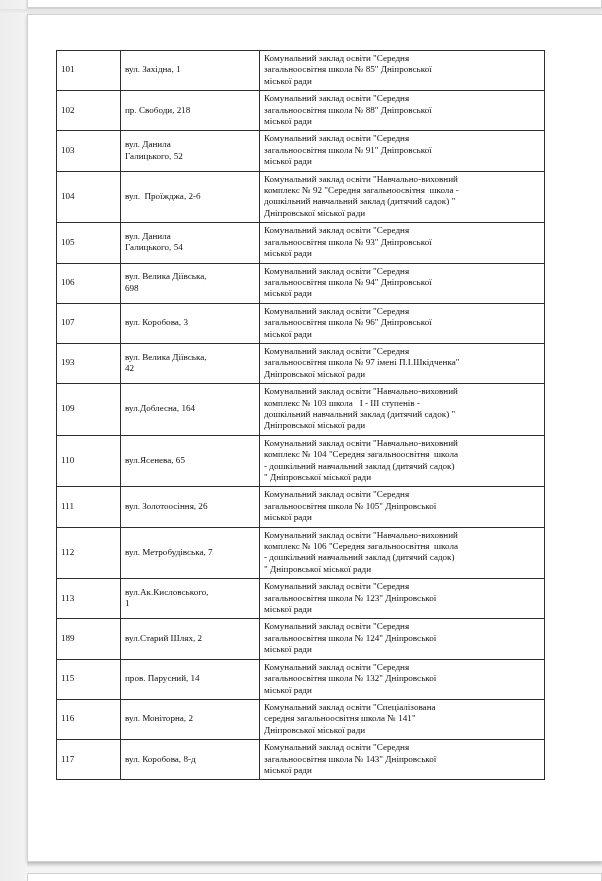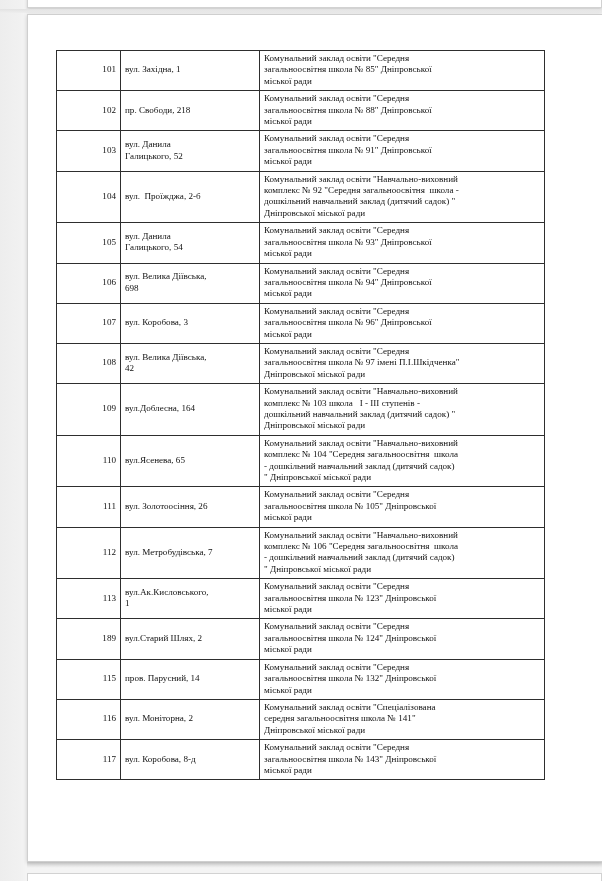--- a/index.html
+++ b/index.html
@@ -94,21 +94,21 @@
   table.reg td {
     border: 1px solid #2e2e2e;
     vertical-align: middle;
     padding: 2px 4px 3px 4px;
     font-size: 9.1px;
     line-height: 11.4px;
     color: #101010;
   }
   td.c-num {
     width: 55px;
-    text-align: right;
+    text-align: left;
     vertical-align: middle;
     font-size: 9.6px;
   }
   td.c-addr {
     width: 130px;
     text-align: left;
     vertical-align: middle;
     padding-left: 7px;
   }
   td.c-name {
@@ -213,21 +213,21 @@
             <td class="c-addr">
               <span class="line">вул. Коробова, 3</span>
             </td>
             <td class="c-name">
               <span class="line">Комунальний заклад освіти "Середня</span>
               <span class="line">загальноосвітня школа № 96" Дніпровської</span>
               <span class="line">міської ради</span>
             </td>
           </tr>
           <tr>
-            <td class="c-num">108</td>
+            <td class="c-num">193</td>
             <td class="c-addr">
               <span class="line">вул. Велика Діївська,</span>
               <span class="line">42</span>
             </td>
             <td class="c-name">
               <span class="line">Комунальний заклад освіти "Середня</span>
               <span class="line">загальноосвітня школа № 97 імені П.І.Шкідченка"</span>
               <span class="line">Дніпровської міської ради</span>
             </td>
           </tr>

